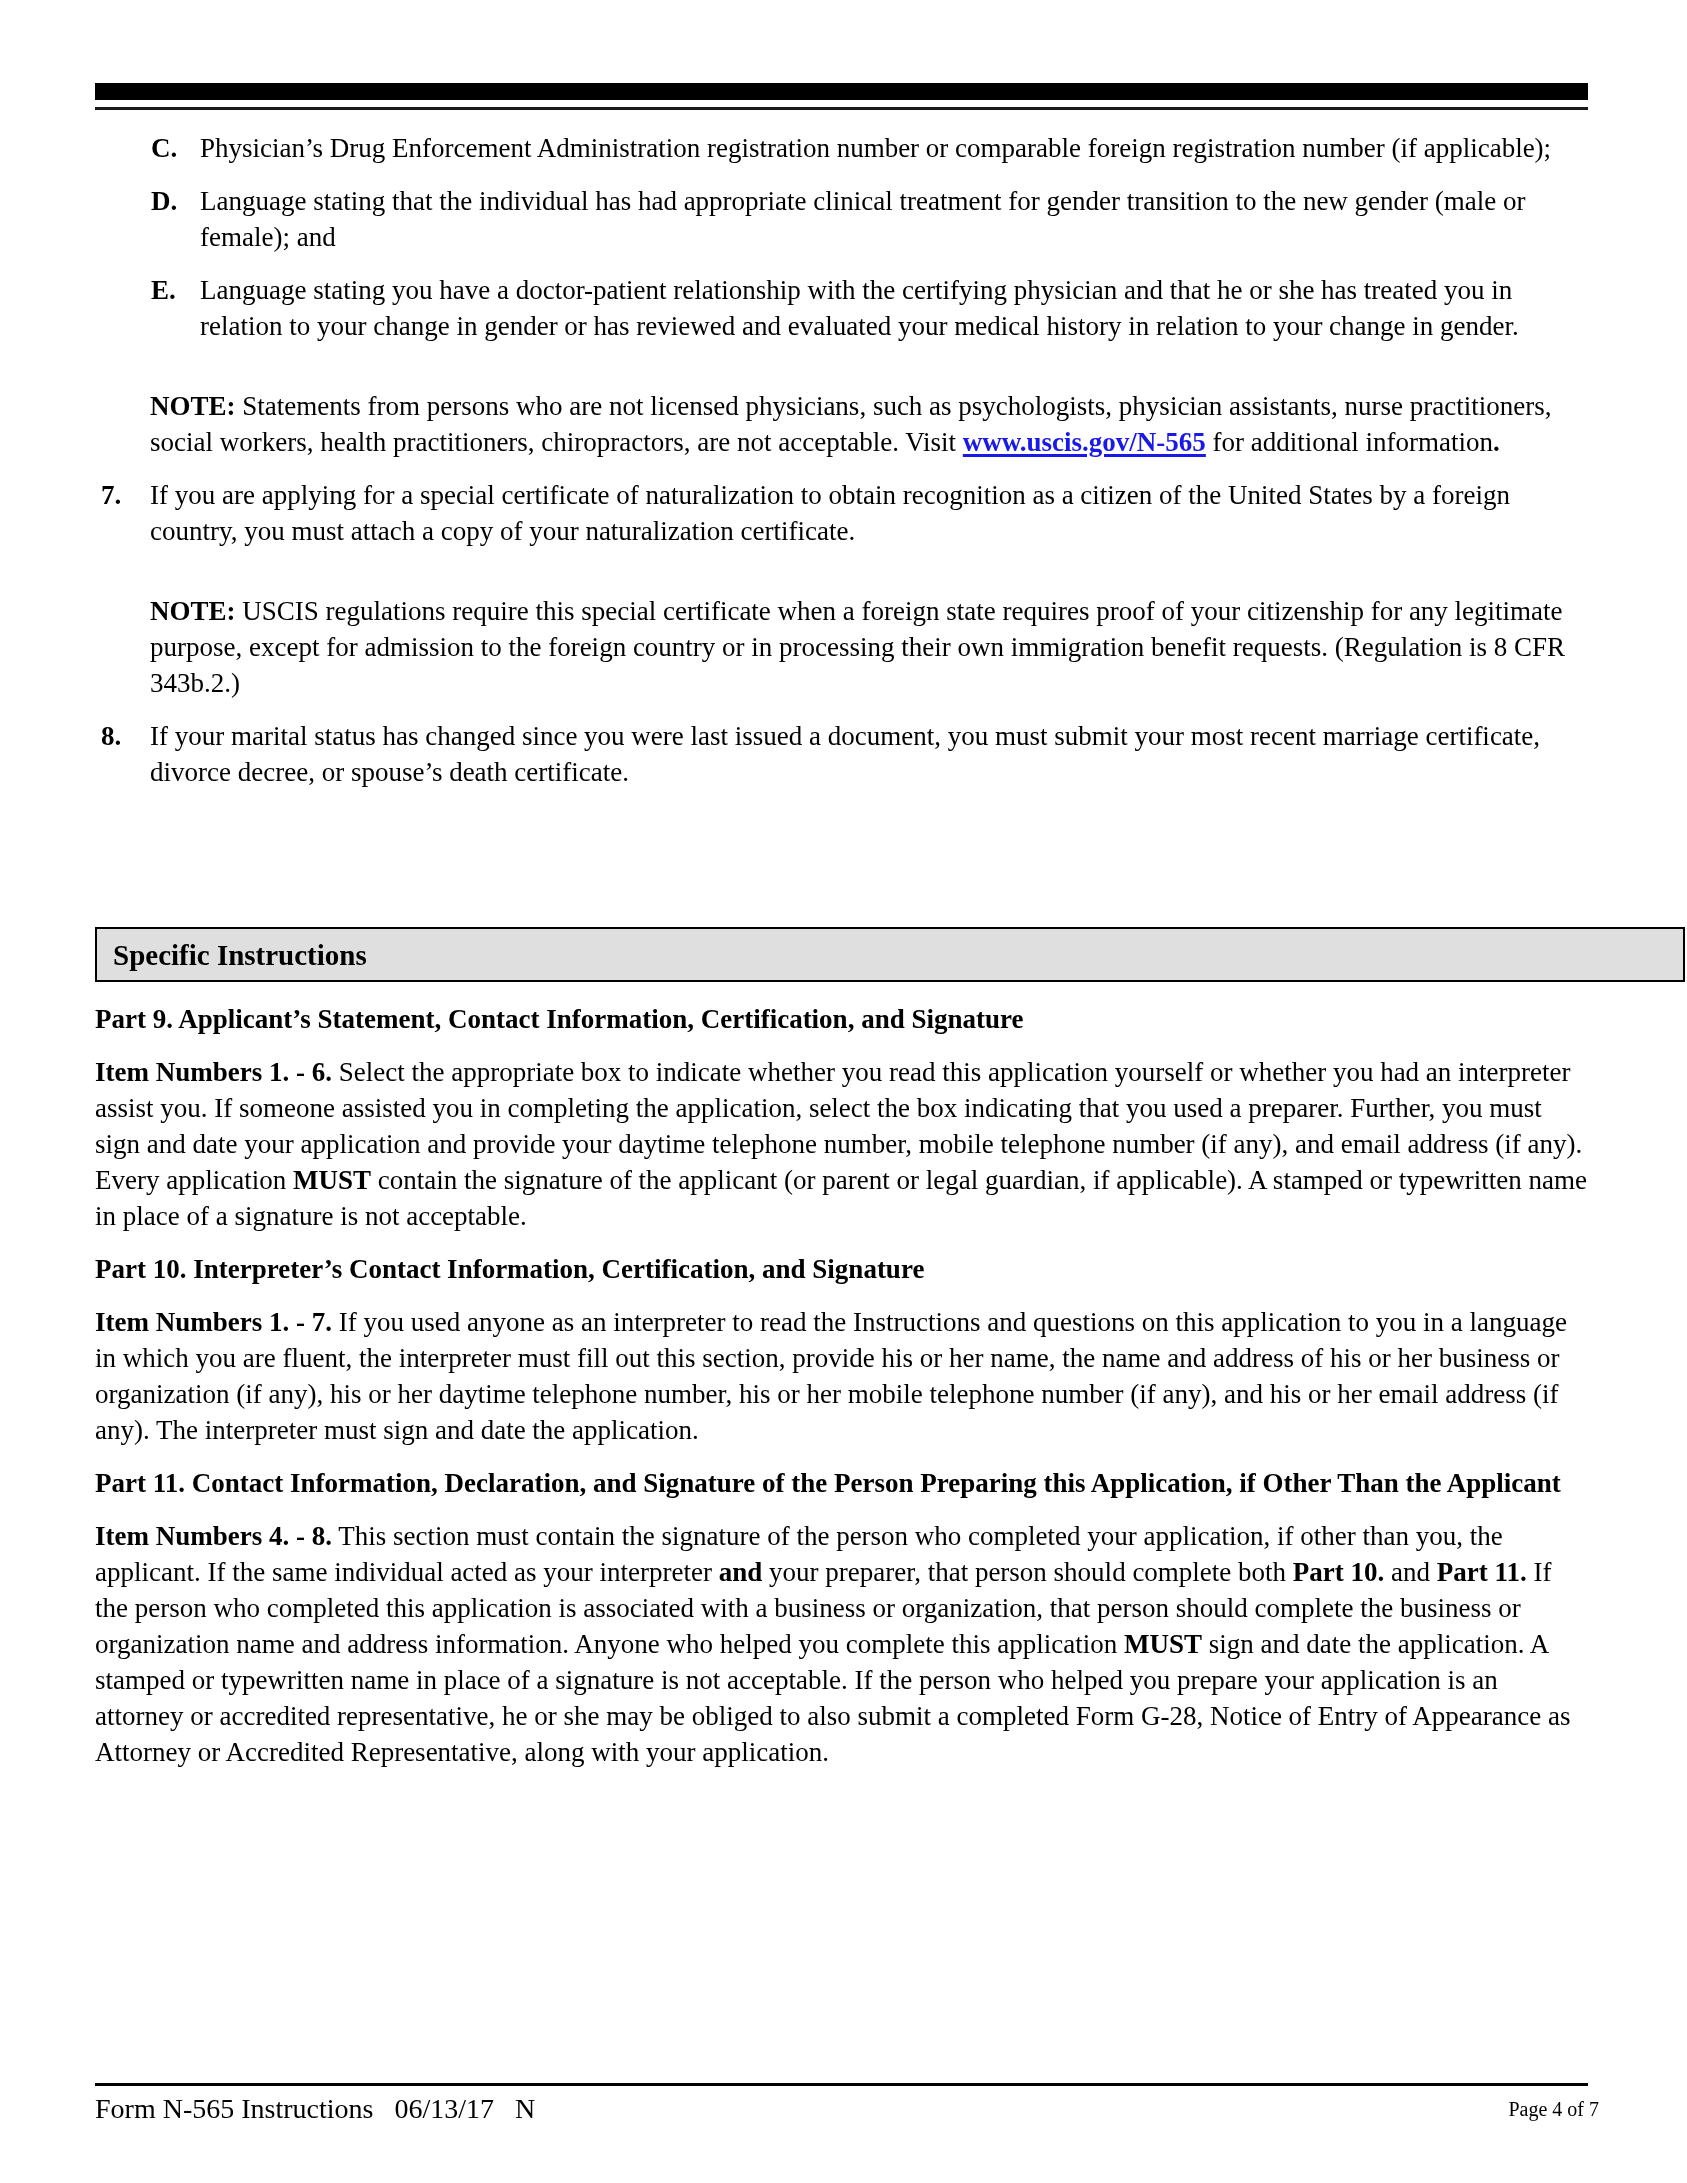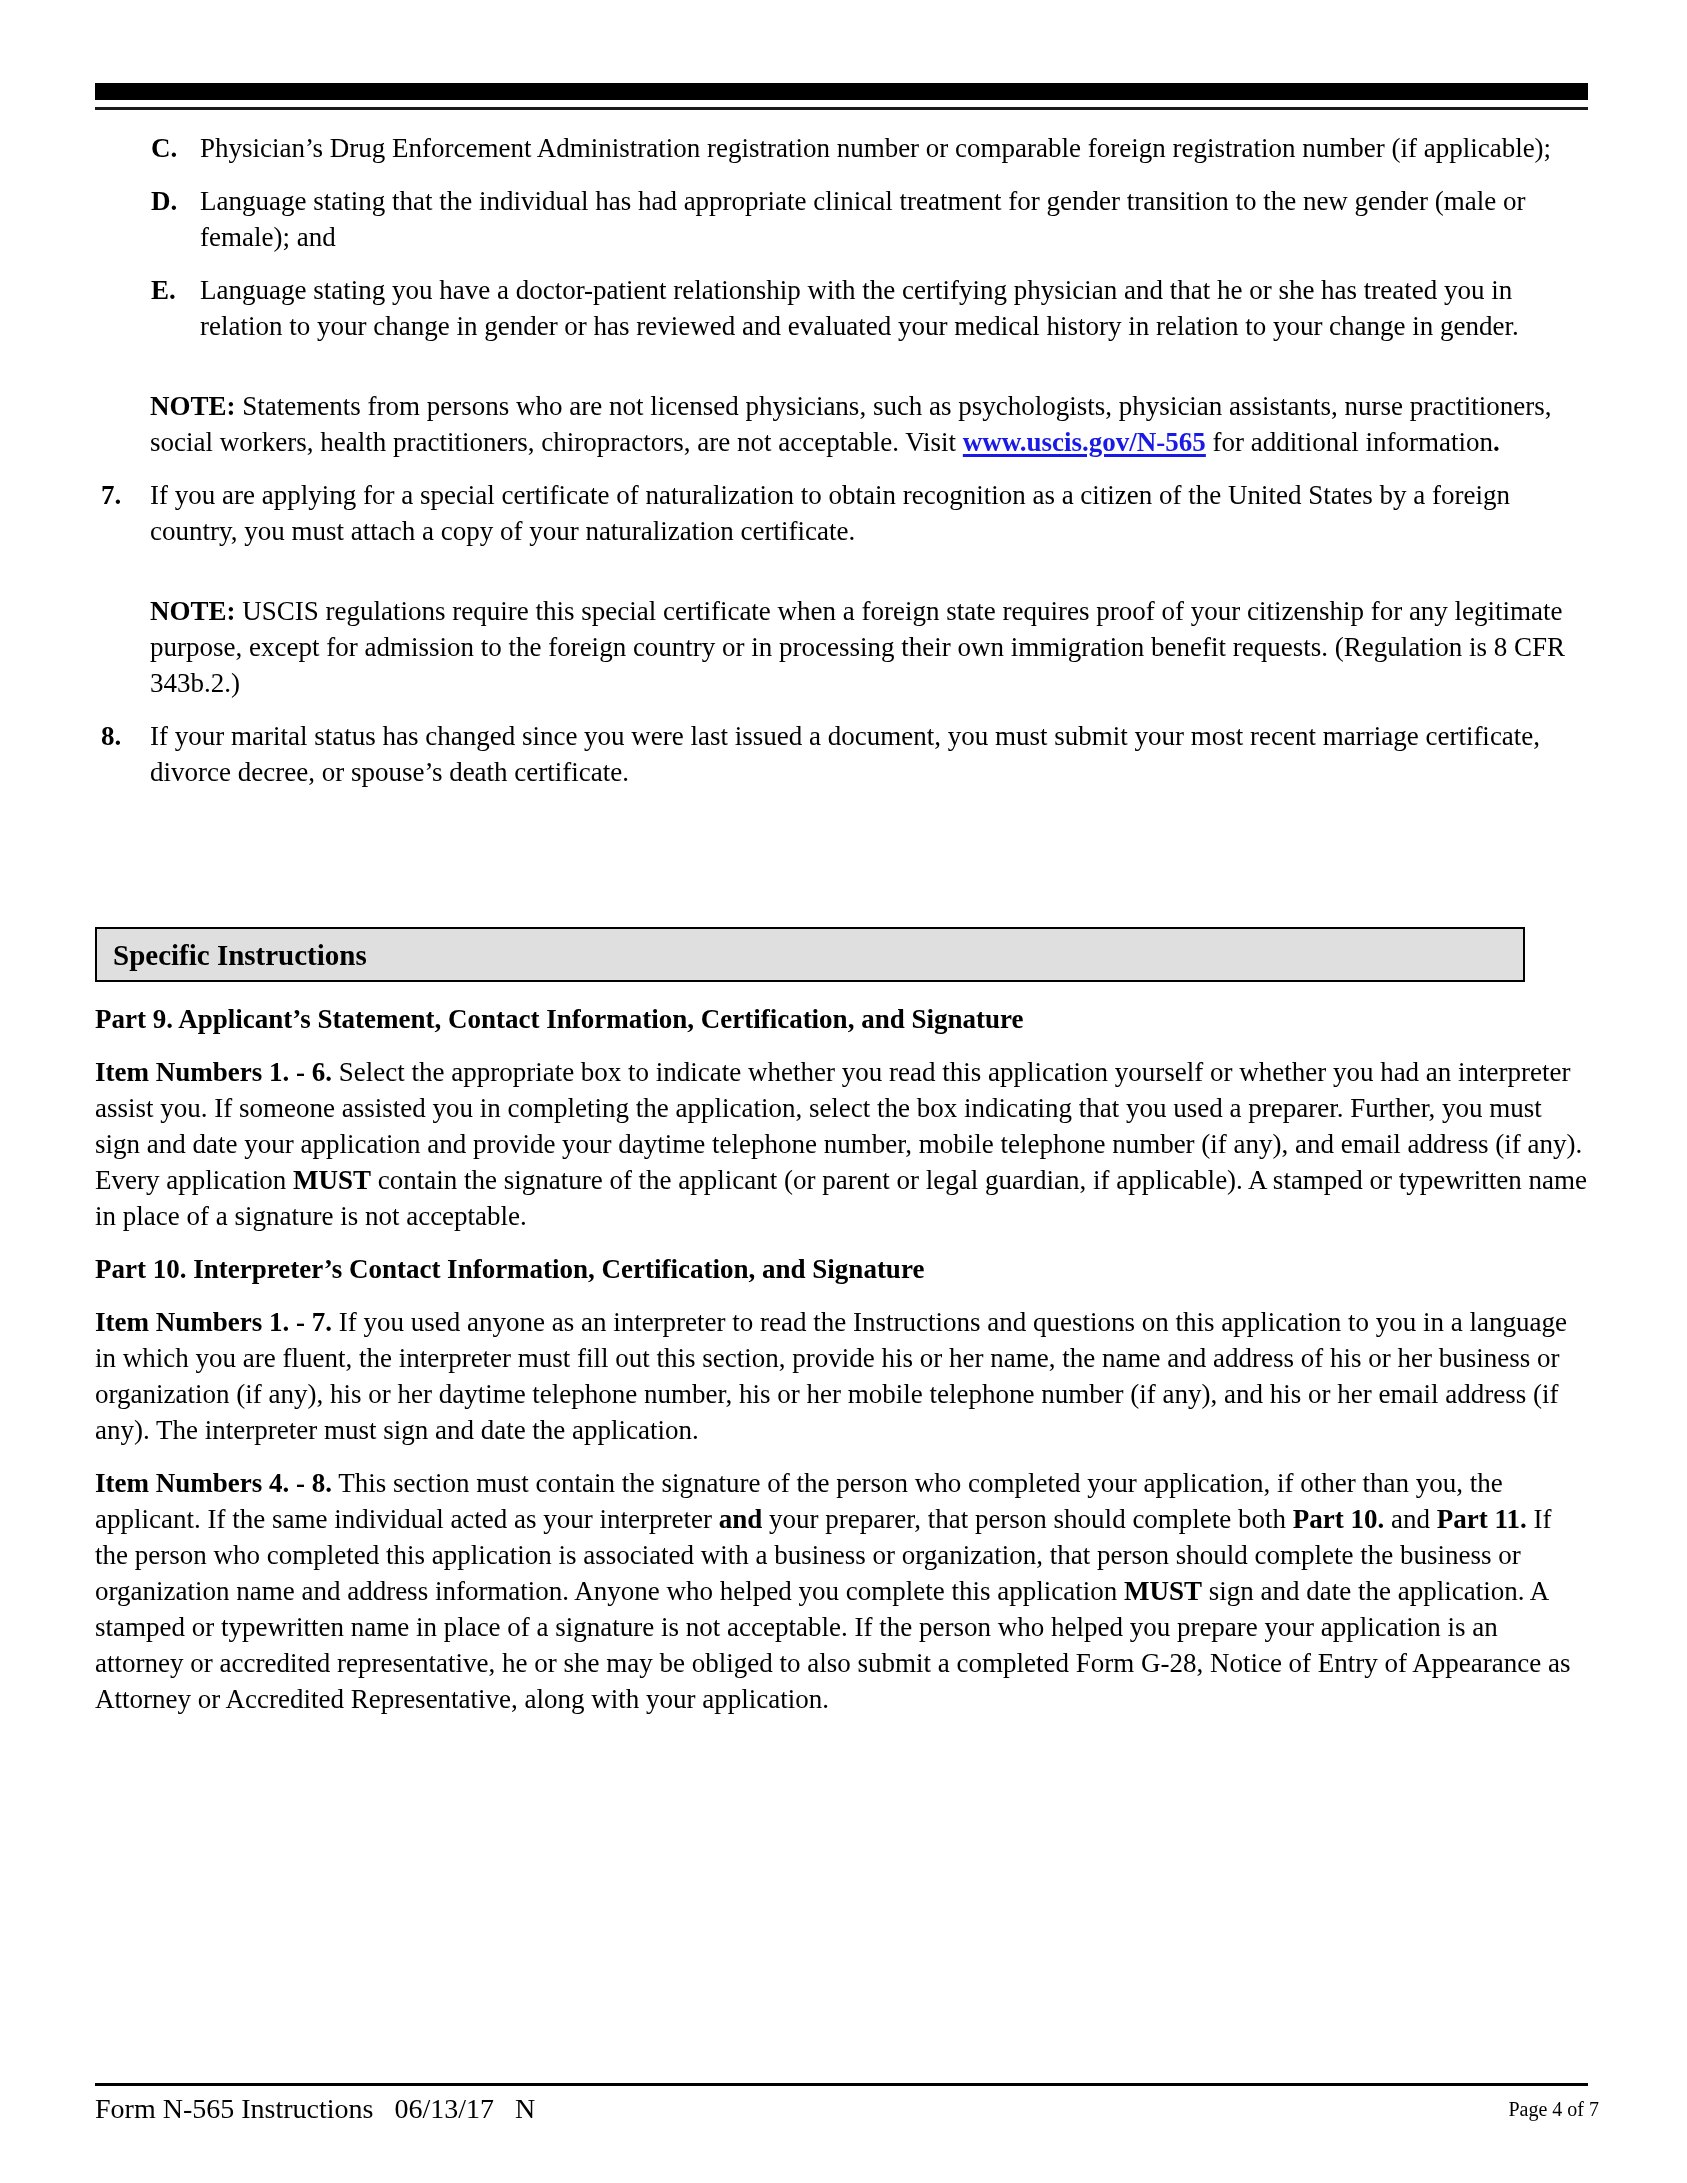--- a/index.html
+++ b/index.html
@@ -22,21 +22,21 @@
     .note { padding-left: 55px; margin-bottom: 17px; margin-top: 44px; }
     .note .note-label { font-weight: bold; }
 
     .num-item { position: relative; padding-left: 55px; margin-bottom: 17px; }
     .num-item .marker { position: absolute; left: 6px; top: 0; font-weight: bold; }
 
     .link { color: #1a1ae6; font-weight: bold; text-decoration: underline; text-decoration-thickness: 2.6px; text-underline-offset: 3.3px; }
     b, .bold { font-weight: bold; }
 
     .section-box {
-      position: absolute; left: 95px; top: 927px; width: 1430px; height: 55px;
+      position: absolute; left: 95px; top: 927px; width: 1590px; height: 55px;
       box-sizing: border-box; border: 2.6px solid #000; background: #dfdfdf;
     }
     .section-box .title {
       position: absolute; left: 16px; top: 8px; font-weight: bold; font-size: 29px; line-height: 36px;
     }
 
     .parts { position: absolute; left: 95px; width: 1493px; top: 1001px; }
     .part-heading { font-weight: bold; margin-bottom: 17px; }
     .part-para { margin-bottom: 17px; }
     .item-label { font-weight: bold; }
@@ -101,20 +101,21 @@
       <b>MUST</b>
       <span>contain the signature of the applicant (or parent or legal guardian, if applicable).  A stamped or typewritten name in place of a signature is not acceptable.</span>
     </div>
 
     <div class="part-heading">Part 10.  Interpreter’s Contact Information, Certification, and Signature</div>
     <div class="part-para">
       <span class="item-label">Item Numbers 1. - 7.</span>
       <span>If you used anyone as an interpreter to read the Instructions and questions on this application to you in a language in which you are fluent, the interpreter must fill out this section, provide his or her name, the name and address of his or her business or organization (if any), his or her daytime telephone number, his or her mobile telephone number (if any), and his or her email address (if any).  The interpreter must sign and date the application.</span>
     </div>
 
+    <div class="part-heading">Part 11.  Contact Information, Declaration, and Signature of the Person Preparing this Application, if Other Than the Applicant</div>
     <div class="part-para">
       <span class="item-label">Item Numbers 4. - 8.</span>
       <span>This section must contain the signature of the person who completed your application, if other than you, the applicant.  If the same individual acted as your interpreter</span>
       <b>and</b>
       <span>your preparer, that person should complete both</span>
       <b>Part 10.</b>
       <span>and</span>
       <b>Part 11.</b>
       <span>If the person who completed this application is associated with a business or organization, that person should complete the business or organization name and address information.  Anyone who helped you complete this application</span>
       <b>MUST</b>

